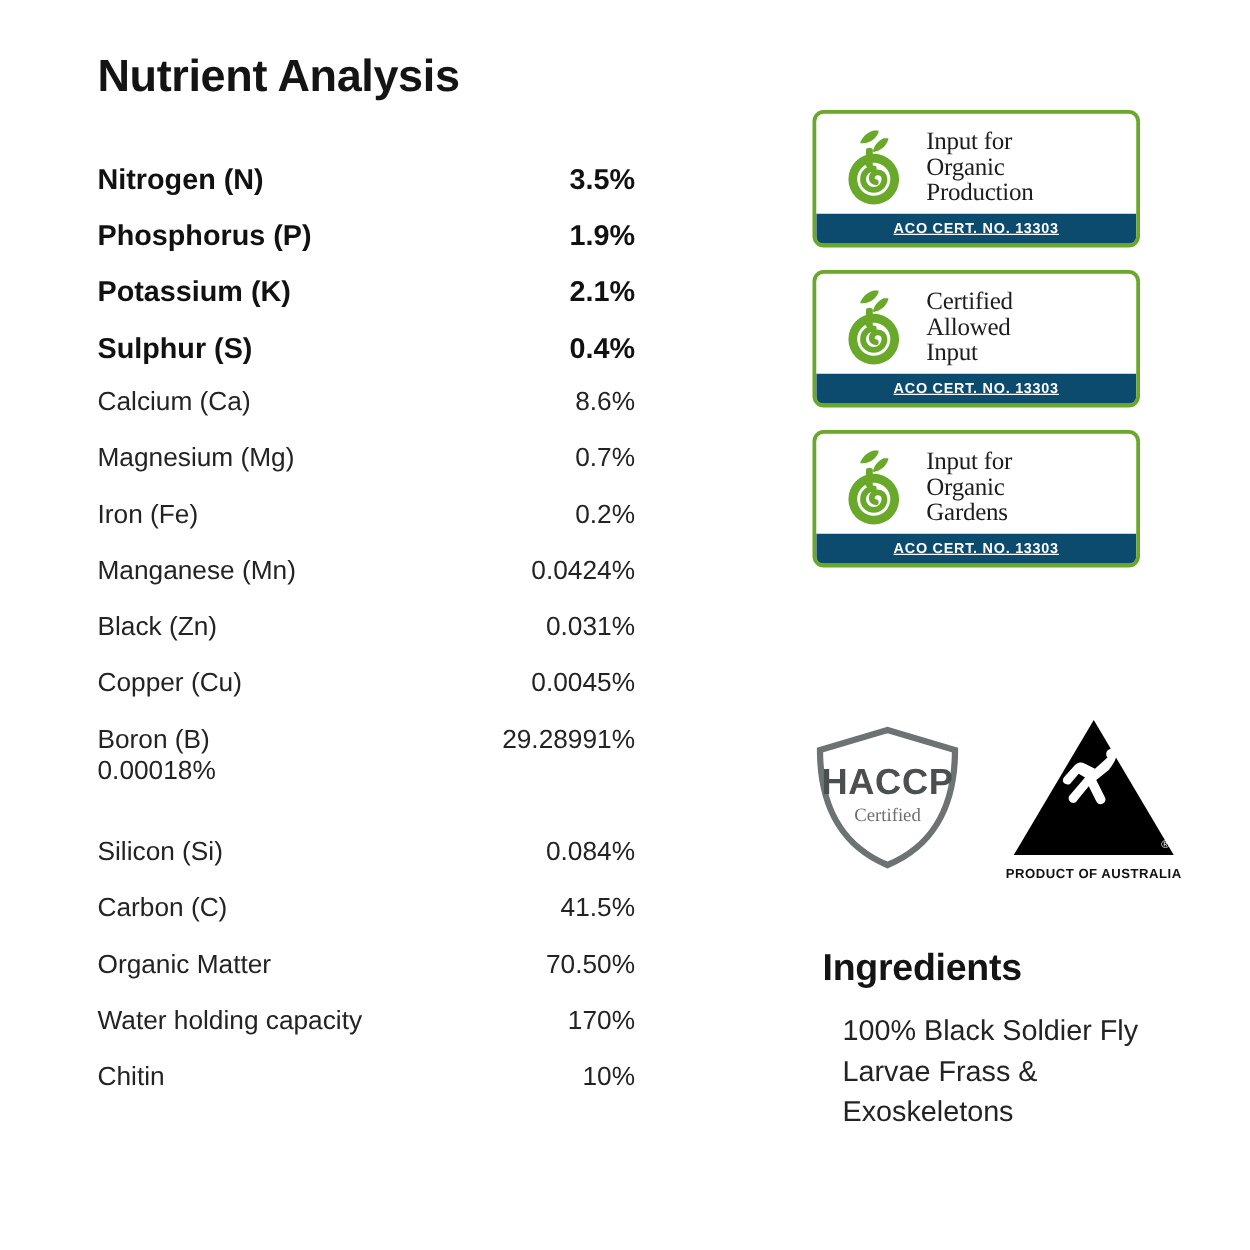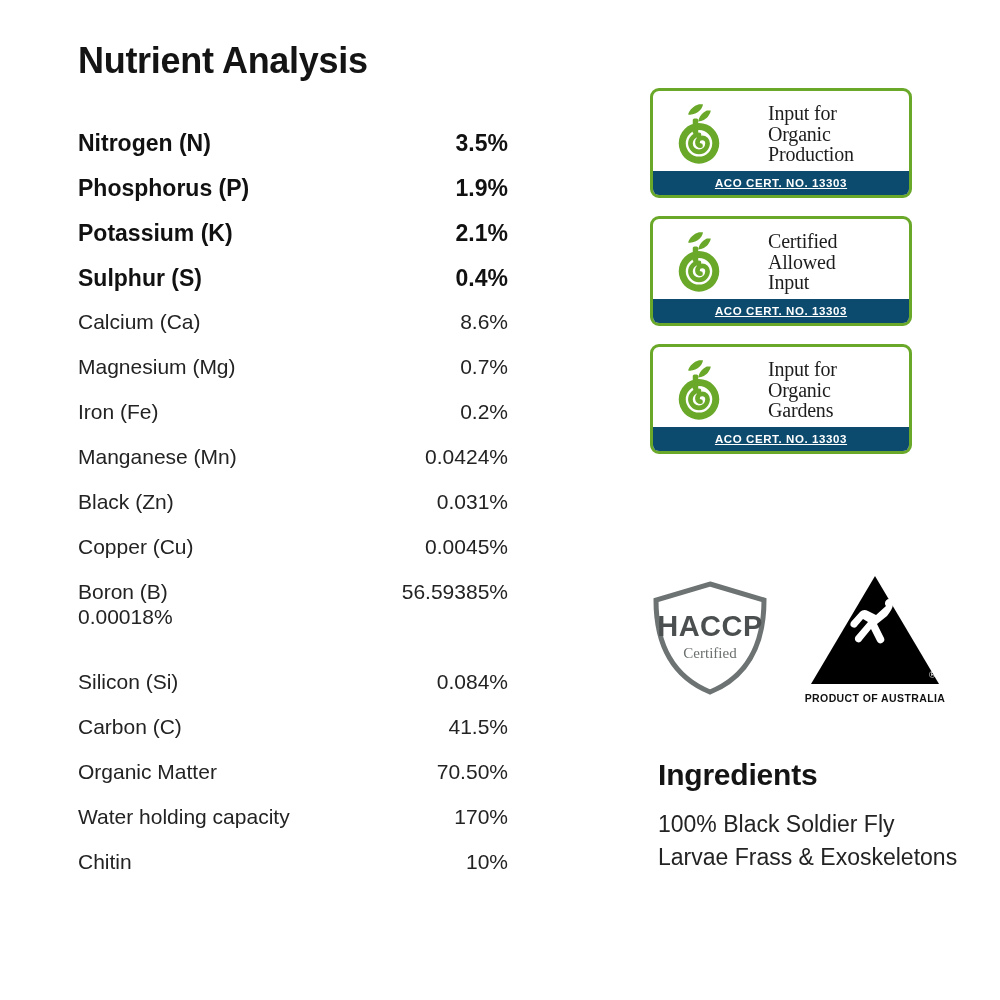--- a/index.html
+++ b/index.html
@@ -71,21 +71,20 @@
     margin-bottom: 18px;
     background: #ffffff;
     overflow: hidden;
   }
   .aco-badge .aco-inner {
     position: absolute;
     left: 0; right: 0; top: 0;
     height: 86px;
     display: flex;
     align-items: center;
-    gap: 27px;
   }
   .aco-logo {
     width: 80px; height: 80px;
     margin-left: 6px;
     flex: 0 0 80px;
     display: flex; align-items: center; justify-content: center;
   }
   .aco-text {
     font-family: "Liberation Serif", serif;
     font-size: 20px;
@@ -163,21 +162,21 @@
     width: 300px;
   }
   .ingredients h2 {
     margin: 0 0 16px 0;
     font-size: 30px;
     font-weight: 700;
     color: #141414;
     letter-spacing: -0.2px;
   }
   .ingredients p {
-    margin: 0;
+    margin: 16px;
     font-size: 23px;
     line-height: 1.42;
     color: #232323;
   }
 </style>
 </head>
 <body>
 
 <div class="page">
 
@@ -219,21 +218,21 @@
     <div class="nutrient-row">
       <span class="name">Black (Zn)</span>
       <span class="value">0.031%</span>
     </div>
     <div class="nutrient-row">
       <span class="name">Copper (Cu)</span>
       <span class="value">0.0045%</span>
     </div>
     <div class="nutrient-row">
       <span class="name">Boron (B)</span>
-      <span class="value">56.59385%</span>
+      <span class="value">29.28991%</span>
     </div>
     <div class="nutrient-row">
       <span class="value">0.00018%</span>
     </div>
     <div class="nutrient-row">
       <span class="name">Silicon (Si)</span>
       <span class="value">0.084%</span>
     </div>
     <div class="nutrient-row">
       <span class="name">Carbon (C)</span>

